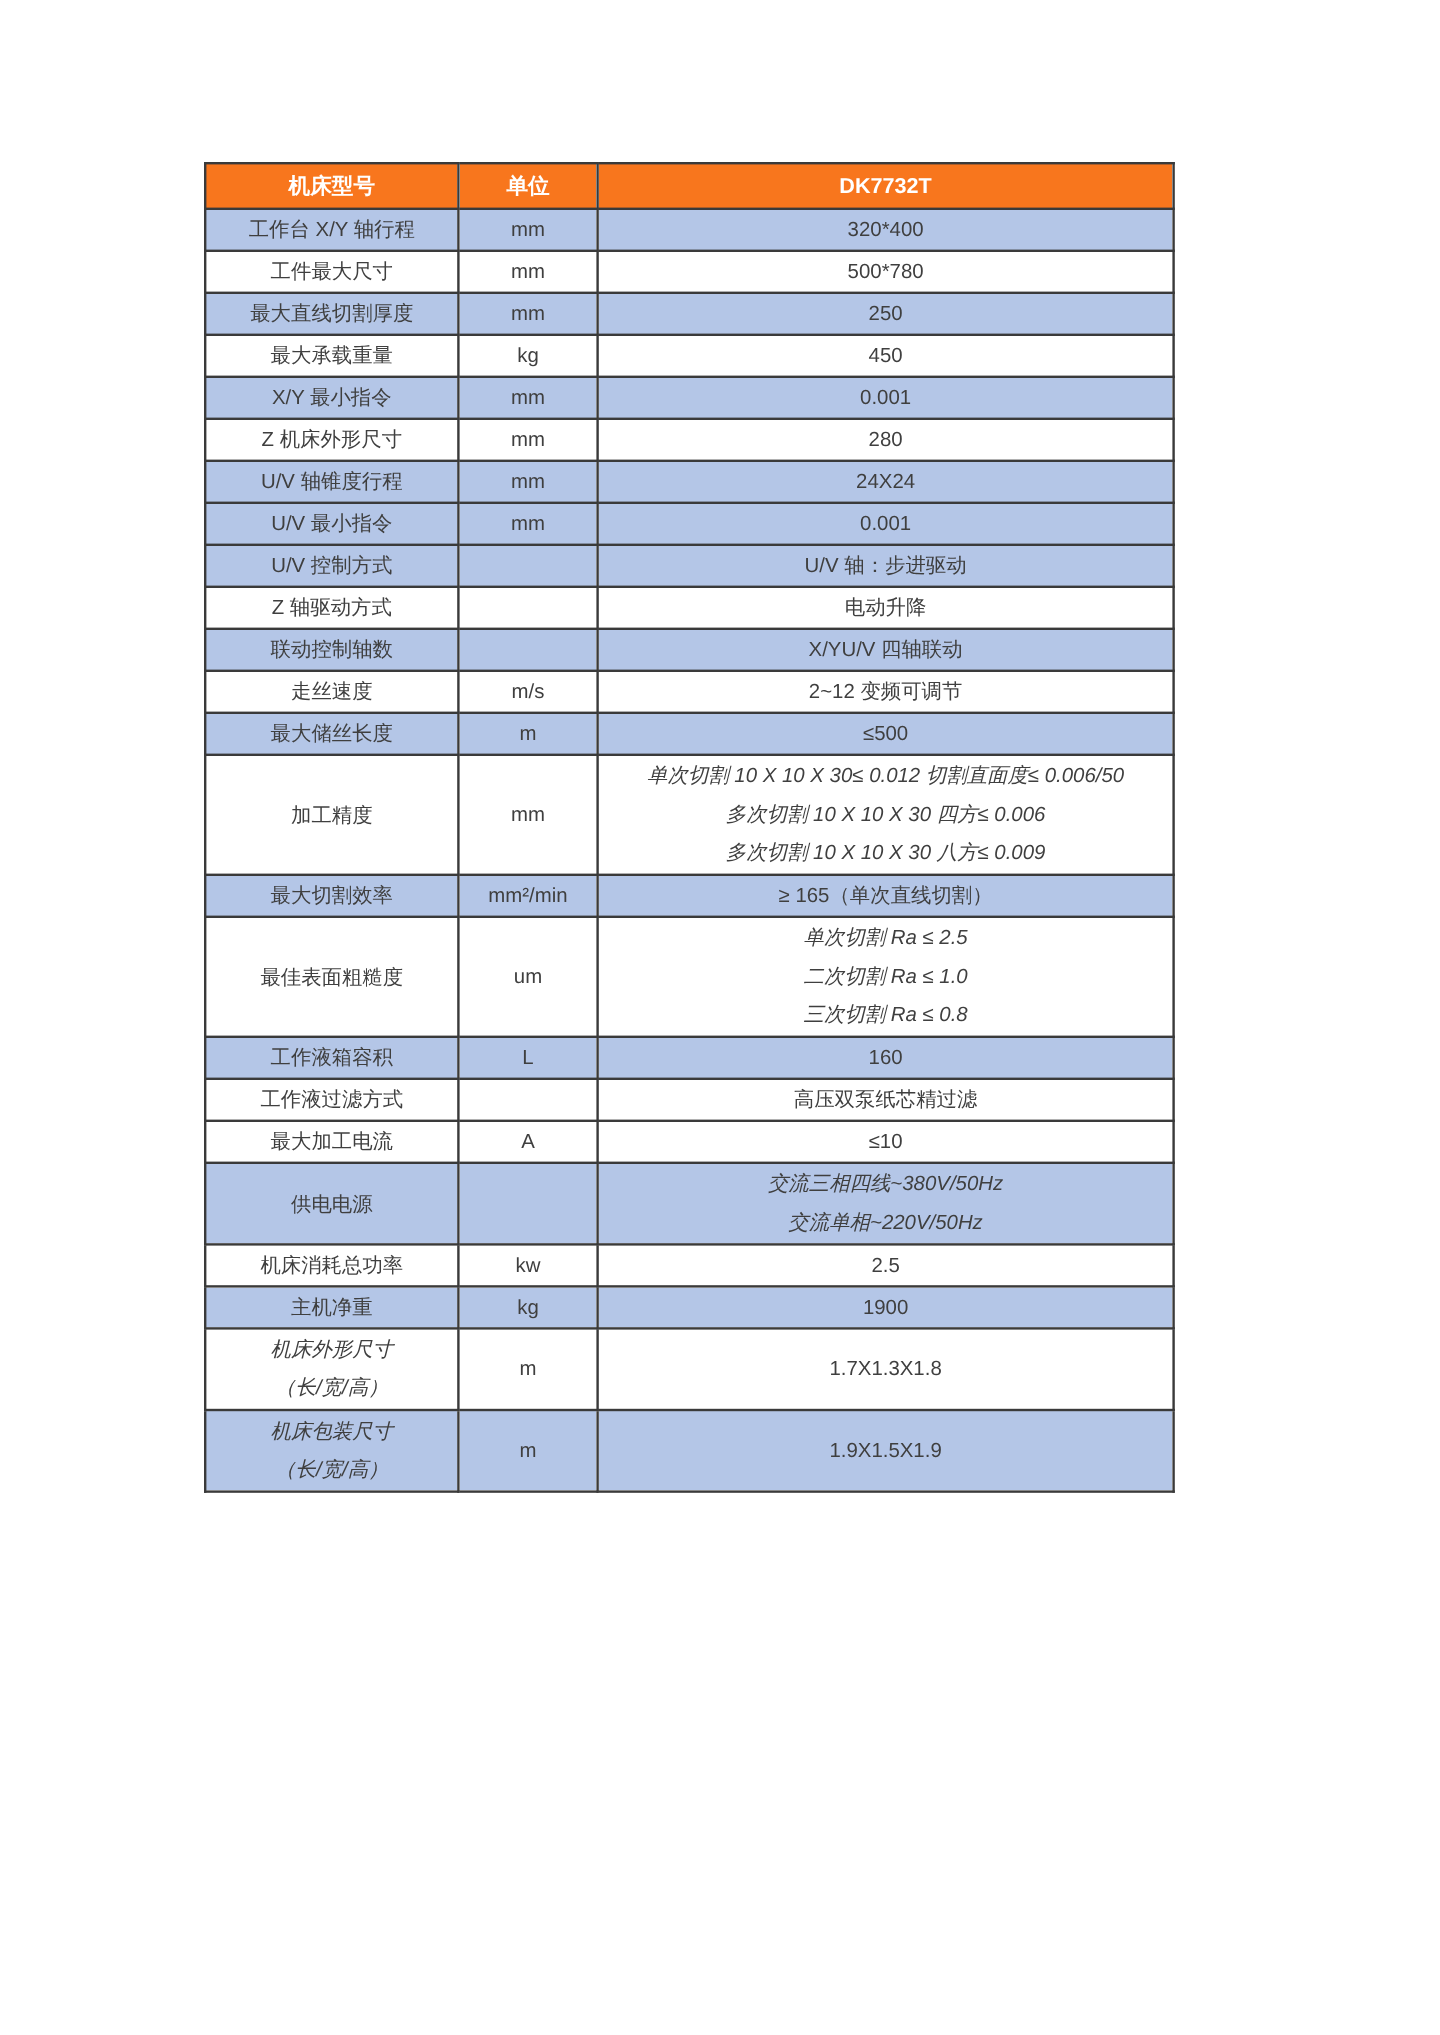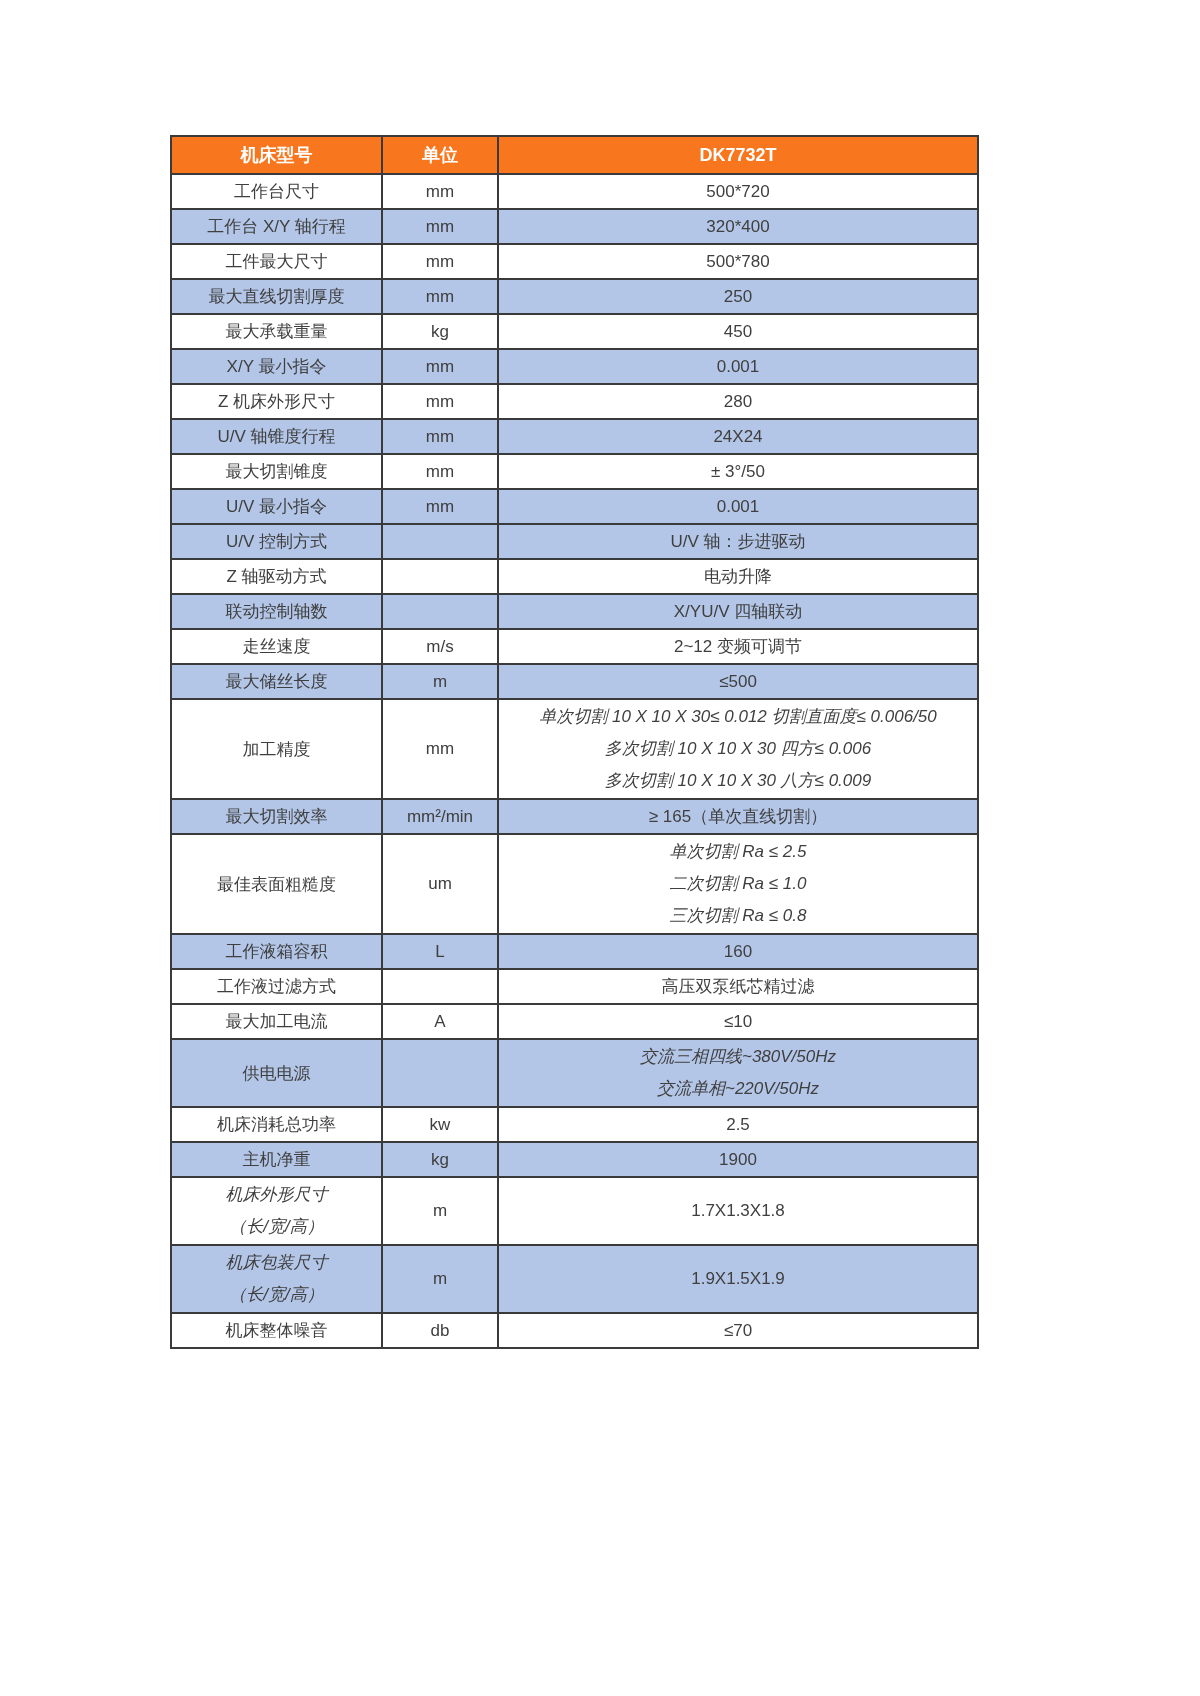--- a/index.html
+++ b/index.html
@@ -65,25 +65,20 @@
       <col class="c-value">
     </colgroup>
     <thead>
       <tr>
         <th>机床型号</th>
         <th>单位</th>
         <th>DK7732T</th>
       </tr>
     </thead>
     <tbody>
-        <tr>
-          <td>工作台尺寸</td>
-          <td>mm</td>
-          <td>500*720</td>
-        </tr>
         <tr class="alt">
           <td>工作台 X/Y 轴行程</td>
           <td>mm</td>
           <td>320*400</td>
         </tr>
         <tr>
           <td>工件最大尺寸</td>
           <td>mm</td>
           <td>500*780</td>
         </tr>
@@ -105,25 +100,20 @@
         <tr>
           <td>Z 机床外形尺寸</td>
           <td>mm</td>
           <td>280</td>
         </tr>
         <tr class="alt">
           <td>U/V 轴锥度行程</td>
           <td>mm</td>
           <td>24X24</td>
         </tr>
-        <tr>
-          <td>最大切割锥度</td>
-          <td>mm</td>
-          <td>± 3°/50</td>
-        </tr>
         <tr class="alt">
           <td>U/V 最小指令</td>
           <td>mm</td>
           <td>0.001</td>
         </tr>
         <tr class="alt">
           <td>U/V 控制方式</td>
           <td></td>
           <td>U/V 轴：步进驱动</td>
         </tr>
@@ -211,21 +201,16 @@
           <td>m</td>
           <td>1.7X1.3X1.8</td>
         </tr>
         <tr class="alt">
           <td>
             <div class="line">机床包装尺寸</div>
             <div class="line">（长/宽/高）</div>
           </td>
           <td>m</td>
           <td>1.9X1.5X1.9</td>
-        </tr>
-        <tr>
-          <td>机床整体噪音</td>
-          <td>db</td>
-          <td>≤70</td>
         </tr>
       </tbody>
   </table>
 </div>
 
 </body></html>

